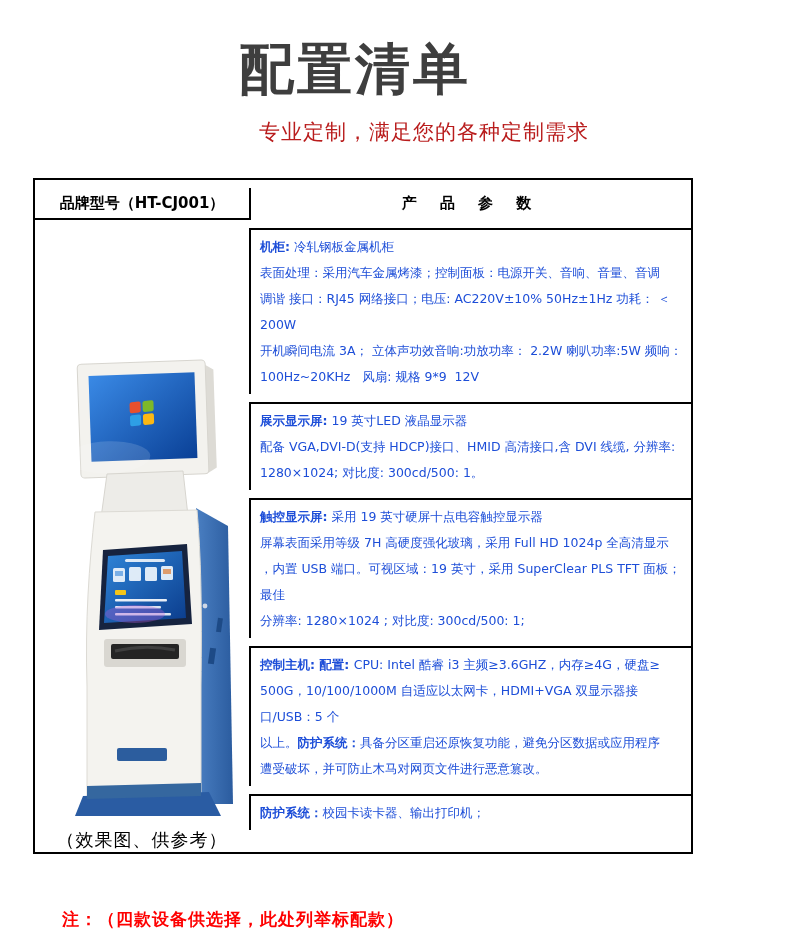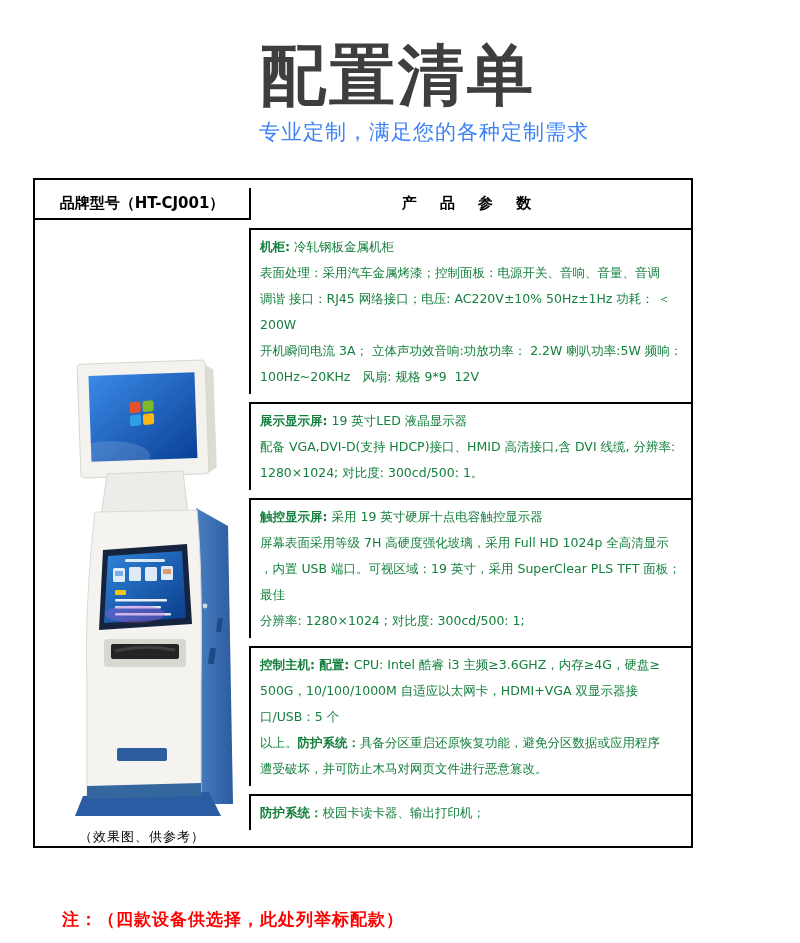--- a/index.html
+++ b/index.html
@@ -1,33 +1,33 @@
 <!DOCTYPE html>
 <html><head>
 <meta charset="utf-8">
 <style>
   html,body{margin:0;padding:0;background:#ffffff;}
   body{width:800px;height:943px;overflow:hidden;font-family:"DejaVu Sans","Liberation Sans",sans-serif;}
   .page{position:relative;width:800px;height:943px;background:#fff;}
 
-  .page-title{position:absolute;left:260px;top:38px;margin:0;font-size:66px;line-height:1.15;
+  .page-title{position:absolute;left:239px;top:38px;margin:0;font-size:55px;line-height:1.15;
     font-weight:600;color:#3e3e3e;letter-spacing:3px;}
-  .page-subtitle{position:absolute;left:259px;top:118px;margin:0;font-size:21px;color:#3b82f6;letter-spacing:1px;}
+  .page-subtitle{position:absolute;left:259px;top:118px;margin:0;font-size:21px;color:#b91c1c;letter-spacing:1px;}
 
   .spec-table{position:absolute;left:33px;top:178px;width:660px;background:#fff;
     display:grid;grid-template-columns:214px 1fr;border:2px solid #000;box-sizing:border-box;}
   .cell{box-sizing:border-box;margin-top:8px;}
   .hdr{font-weight:bold;font-size:15px;color:#000;text-align:center;padding:6px 0 5px 0;}
   .hdr-left{grid-column:1;grid-row:1;border-bottom:2px solid #000;}
   .hdr-right{grid-column:2;grid-row:1;border-left:2px solid #000;letter-spacing:9px;}
   .image-cell{grid-column:1;grid-row:2 / span 8;display:flex;flex-direction:column;align-items:center;
     padding-top:128px;}
-  .image-caption{margin-top:10px;font-size:13px;color:#000;letter-spacing:1px;}
+  .image-caption{margin-top:10px;font-size:18px;color:#000;letter-spacing:1px;}
   .spec-cell{grid-column:2;border-left:2px solid #000;border-top:2px solid #000;
-    padding:4px 6px 4px 9px;font-size:12.5px;line-height:26px;color:#15803d;
+    padding:4px 6px 4px 9px;font-size:12.5px;line-height:26px;color:#1d4ed8;
     white-space:pre-wrap;overflow-wrap:break-word;}
   .seg{font-weight:normal;}
   .seg-bold{font-weight:bold;}
 
   .footnote{position:absolute;left:62px;top:908px;font-size:17px;font-weight:bold;color:#fe0000;letter-spacing:1px;}
 
   .kiosk-svg{display:block;}
 </style>
 </head>
 <body>

